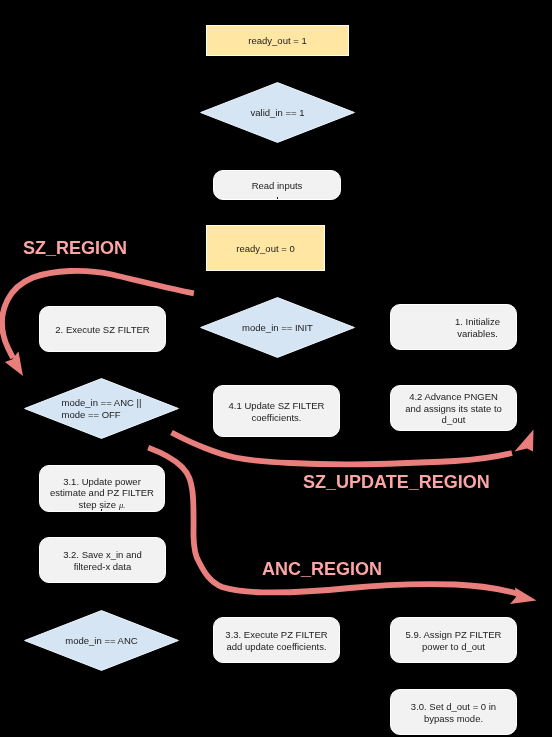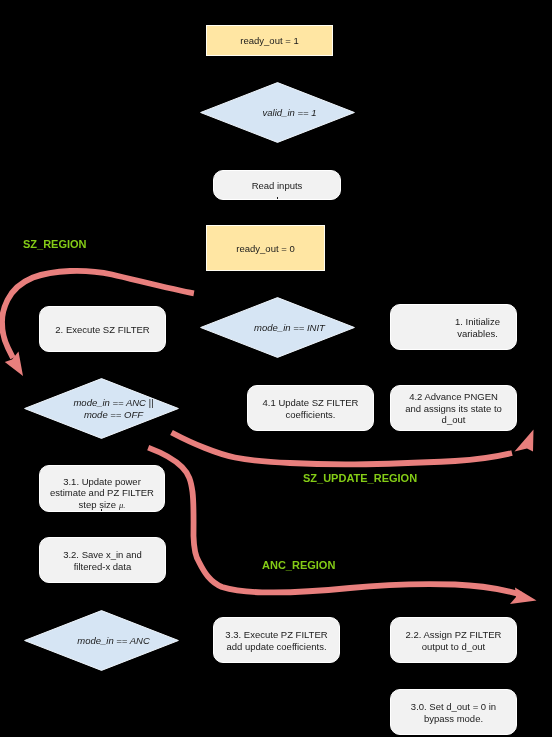--- a/index.html
+++ b/index.html
@@ -21,41 +21,41 @@
     font-size: 9.5px; color: #1a1a1a; line-height: 11.6px;
     padding-top: 1px;
   }
   .rect-yellow { background: #ffe6a3; border: 1.5px solid #fffdf2; }
   .rrect { background: #f2f2f2; border: 1.5px solid #ffffff; border-radius: 10px; }
   .diamond {
     position: absolute;
   }
   .diamond .shape { position: absolute; left: 0; top: 0; }
   .diamond .label {
-    position: absolute; left: 12px; top: 0; width: 100%; height: 100%;
+    position: absolute; left: 0; top: 0; width: 100%; height: 100%;
     display: flex; align-items: center; justify-content: center;
-    text-align: center; font-size: 9.5px; color: #1a1a1a; line-height: 11.6px; font-style: italic;
+    text-align: left; font-size: 9.5px; color: #1a1a1a; line-height: 11.6px;
   }
   .region-label {
     position: absolute;
     font-weight: bold;
-    color: #84cc16;
-    font-size: 11px;
+    color: #fca5a5;
+    font-size: 18px;
     letter-spacing: 0px;
     white-space: nowrap;
     text-align: right;
   }
   #arrows { position: absolute; left: 0; top: 0; }
 </style>
 </head>
 <body>
 
 <div class="canvas">
 
-  <div class="node rect-yellow" style="left:206px; top:25px; width:127px; height:31px;">
+  <div class="node rect-yellow" style="left:206px; top:25px; width:143px; height:31px;">
     <span>ready_out = 1</span>
   </div>
 
   <div class="diamond" style="left:200px; top:82px; width:155px; height:61px;">
     <svg class="shape" width="155" height="61" viewBox="0 0 155 61">
       <polygon points="77.5,0.6 154.4,30.5 77.5,60.4 0.6,30.5" fill="#d6e5f4" stroke="#eef4fa" stroke-width="1"></polygon>
     </svg>
     <div class="label">valid_in == 1</div>
   </div>
 
@@ -85,21 +85,21 @@
   <div class="diamond" style="left:24px; top:378px; width:155px; height:61px;">
     <svg class="shape" width="155" height="61" viewBox="0 0 155 61">
       <polygon points="77.5,0.6 154.4,30.5 77.5,60.4 0.6,30.5" fill="#d6e5f4" stroke="#eef4fa" stroke-width="1"></polygon>
     </svg>
     <div class="label">
       <div><span>mode_in == ANC ||</span><br>
       <span>mode == OFF</span></div>
     </div>
   </div>
 
-  <div class="node rrect" style="left:213px; top:385px; width:127px; height:46px;margin-left:34px;">
+  <div class="node rrect" style="left:213px; top:385px; width:127px; height:52px;">
     <span>
       <span>4.1 Update SZ FILTER</span><br>
       <span>coefficients.</span>
     </span>
   </div>
 
   <div class="node rrect" style="left:390px; top:385px; width:127px; height:46px;">
     <span>
       <span>4.2 Advance PNGEN</span><br>
       <span>and assigns its state to</span><br>
@@ -131,22 +131,22 @@
 
   <div class="node rrect" style="left:213px; top:617px; width:127px; height:46px;">
     <span>
       <span>3.3. Execute PZ FILTER</span><br>
       <span>add update coefficients.</span>
     </span>
   </div>
 
   <div class="node rrect" style="left:390px; top:617px; width:127px; height:46px;">
     <span>
-      <span>2.2. Assign PZ FILTER</span><br>
-      <span>output to d_out</span>
+      <span>5.9. Assign PZ FILTER</span><br>
+      <span>power to d_out</span>
     </span>
   </div>
 
   <div class="node rrect" style="left:390px; top:689px; width:127px; height:46px;">
     <span>
       <span>3.0. Set d_out = 0 in</span><br>
       <span>bypass mode.</span>
     </span>
   </div>
 

